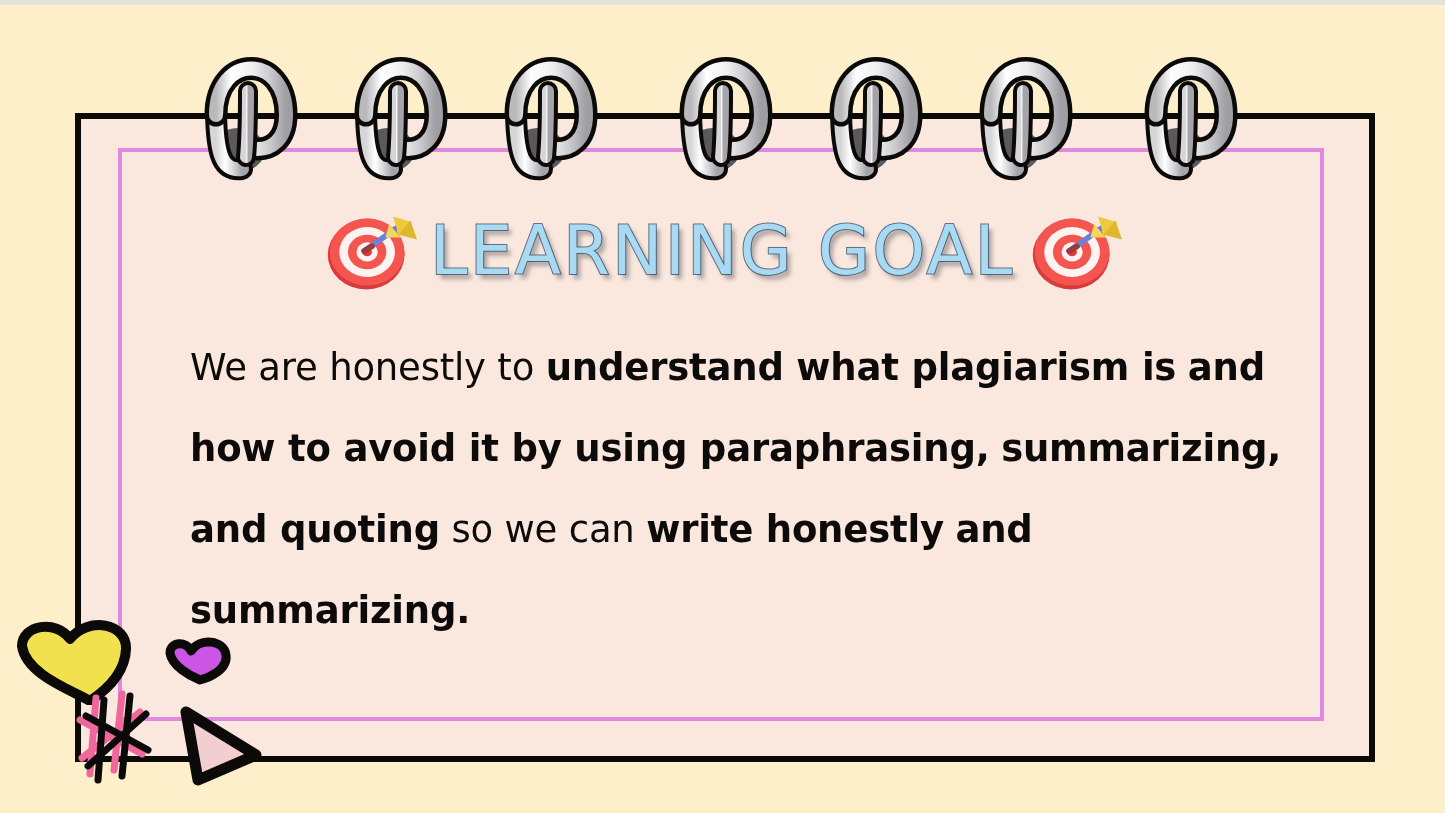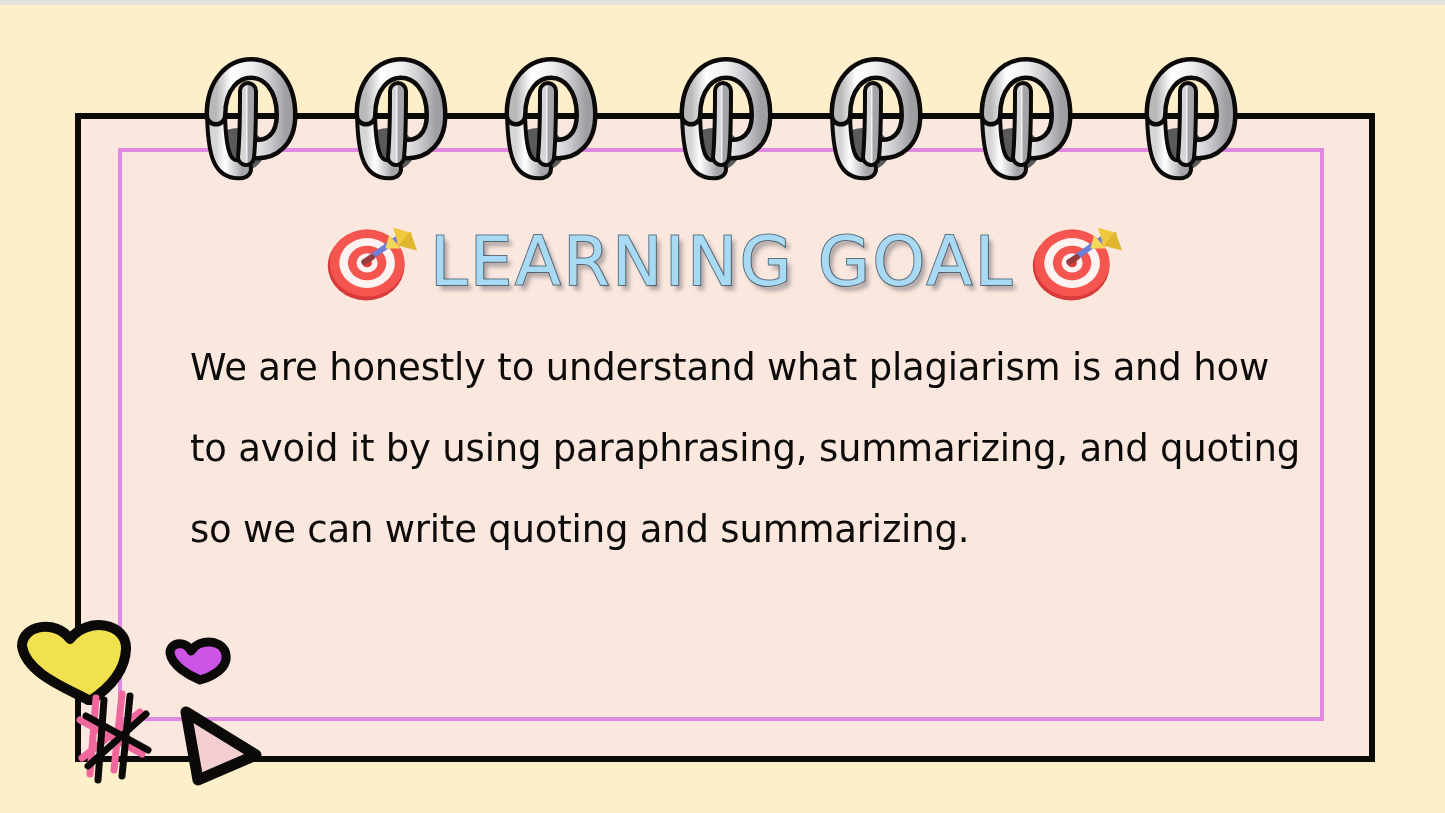--- a/index.html
+++ b/index.html
@@ -62,21 +62,21 @@
     inset: 0;
     z-index: 6;
     pointer-events: none;
   }
   .spiral-layer svg { display: block; }
 
   
   .heading-row {
     position: absolute;
     left: 0;
-    top: 214px;
+    top: 203px;
     width: 1445px;
     display: flex;
     align-items: center;
     justify-content: center;
     gap: 12px;
     z-index: 5;
   }
 
   .target-emoji { width: 96px; height: 96px; flex: 0 0 auto; }
 
@@ -99,21 +99,21 @@
     left: 190px;
     top: 327px;
     width: 1110px;
     z-index: 5;
     font-family: "DejaVu Sans", sans-serif;
     font-size: 37px;
     line-height: 81px;
     color: #0C0B0A;
     letter-spacing: -0.2px;
   }
-  .body-copy b { font-weight: 400; }
+  .body-copy b { font-weight: 700; }
 
   
   .deco { position: absolute; z-index: 8; pointer-events: none; }
   .deco-yellow-heart { left: 8px;   top: 613px; }
   .deco-purple-heart { left: 160px; top: 632px; }
   .deco-sparkle      { left: 64px;  top: 684px; }
   .deco-triangle     { left: 172px; top: 700px; }
 </style>
 </head>
 <body>
@@ -208,21 +208,21 @@
       <ellipse cx="47" cy="51" rx="5" ry="4.5" fill="#E03A34"></ellipse>
       <path d="M44 50 L78 26" stroke="#6E7FD6" stroke-width="6" stroke-linecap="round"></path>
       <path d="M44 50 L52 45" stroke="#9B3C3C" stroke-width="6" stroke-linecap="round"></path>
       <path d="M74 14 L94 20 L80 34 Z" fill="#EFC93B"></path>
       <path d="M92 18 L99 38 L80 33 Z" fill="#E0B62F"></path>
       <path d="M70 22 L82 36 L66 36 Z" fill="#F3D758"></path>
     </svg>
 
   </div>
 
-  <div class="body-copy"><span>We are honestly to </span><b>understand what plagiarism is</b> <b>and how to avoid it by using paraphrasing,</b> <b>summarizing, and quoting</b><span> so we can </span><b>write quoting</b> <b>and summarizing.</b></div>
+  <div class="body-copy"><span>We are honestly to </span><b>understand what plagiarism is</b> <b>and how to avoid it by using paraphrasing,</b> <b>summarizing, and quoting</b><span> so we can </span><b>write honestly</b> <b>and summarizing.</b></div>
 
   <svg class="deco deco-yellow-heart" width="130" height="92" viewBox="0 0 130 92">
     <path d="M14 33 C14 12, 48 6, 62 26 C80 3, 119 10, 118 36 C117 62, 94 80, 82 88 C66 78, 18 62, 14 33 Z" fill="#F2E14F" stroke="#0B0A09" stroke-width="10" stroke-linejoin="round"></path>
   </svg>
 
   <svg class="deco deco-purple-heart" width="78" height="56" viewBox="0 0 78 56">
     <path d="M10 21 C10 10, 26 8, 31 19 C40 5, 64 8, 66 23 C68 38, 48 46, 40 48 C30 44, 12 34, 10 21 Z" fill="#CC55E6" stroke="#0B0A09" stroke-width="9" stroke-linejoin="round"></path>
   </svg>
 
   <svg class="deco deco-sparkle" width="104" height="104" viewBox="0 0 104 104">

